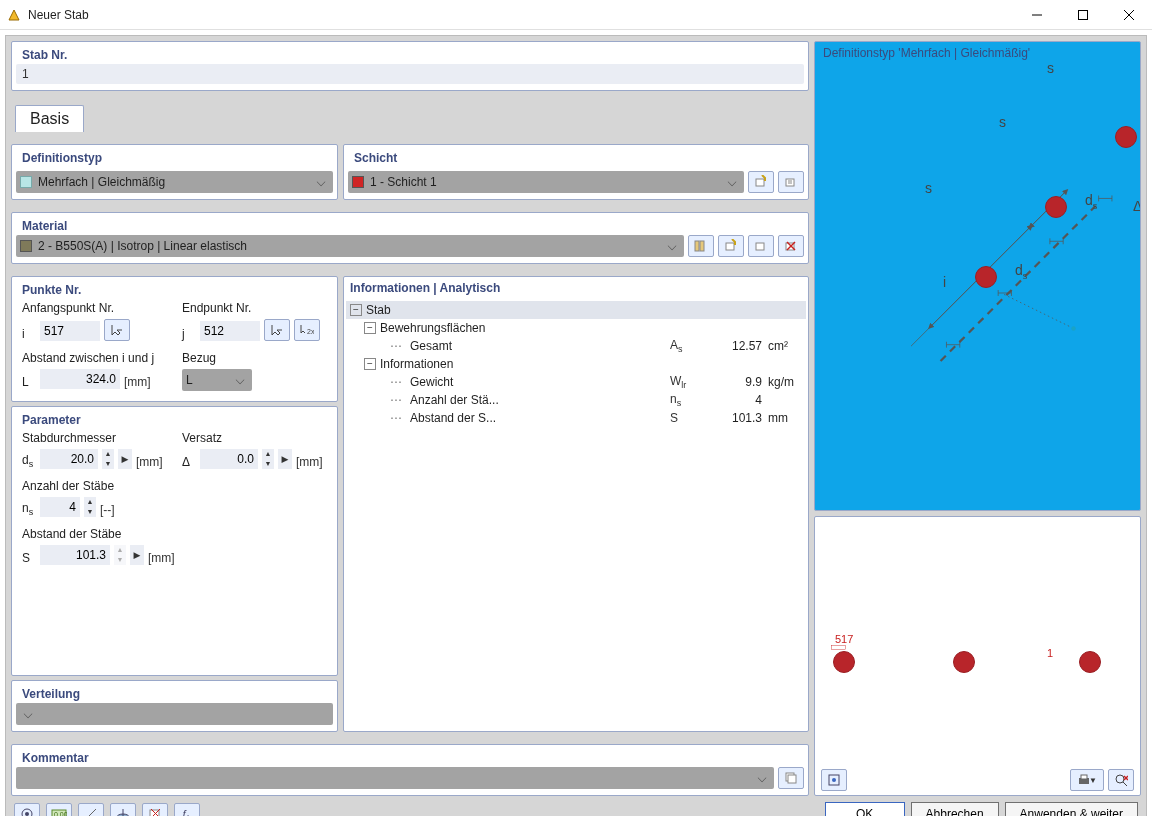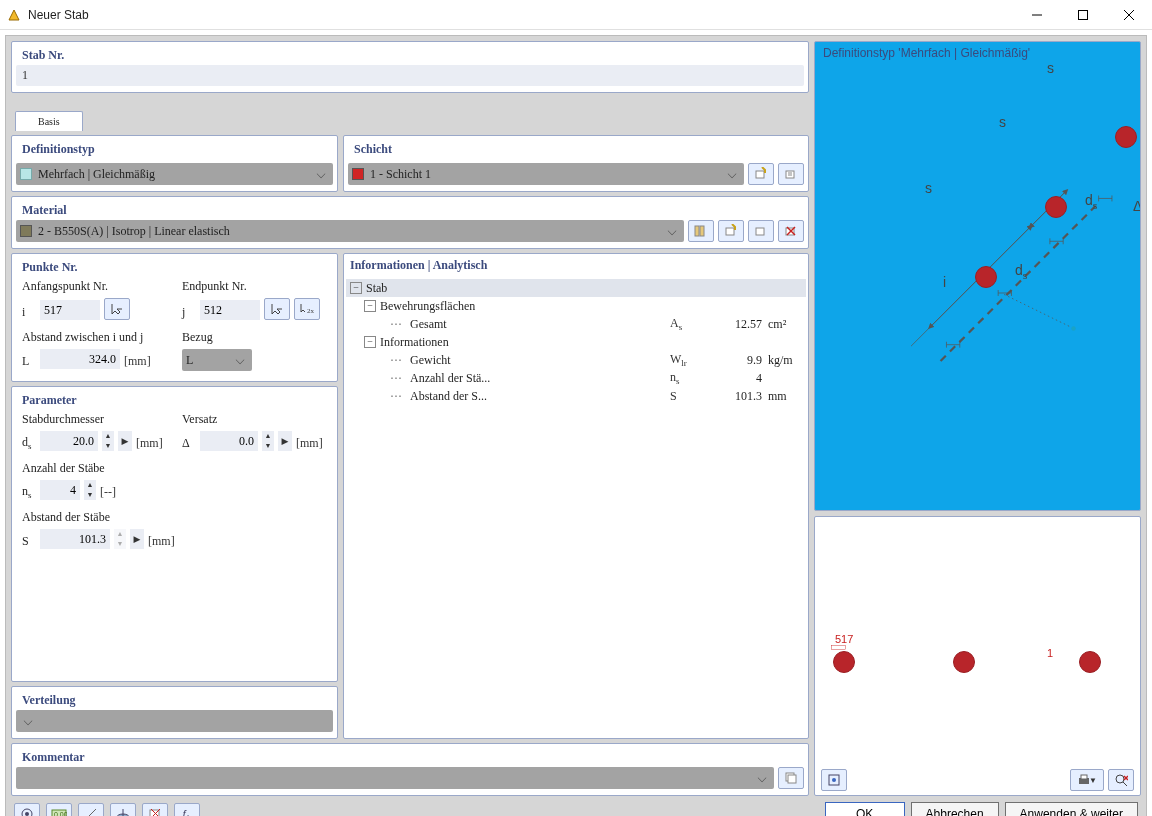--- a/index.html
+++ b/index.html
@@ -18,36 +18,36 @@
   .titlebar .app-icon {
     width:16px; height:16px; margin-right:6px;
     display:flex; align-items:center; justify-content:center;
   }
   .titlebar .title { flex:1; font-size:12px; }
   .win-btns { display:flex; }
   .win-btn { width:46px; height:30px; display:flex; align-items:center; justify-content:center; }
   .win-btn svg { stroke:#000; stroke-width:1; fill:none; }
   .outer { border:1px solid #bbb; margin:5px; height:798px; display:flex; flex-direction:column; background:#d6d6d6;}
   .main-cols { display:flex; flex:1; overflow:hidden; gap:5px; padding:5px 5px 0 5px;}
-  .left-col { width:798px; display:flex; flex-direction:column; gap:4px;font-family:Liberation Serif, serif;}
+  .left-col { width:798px; display:flex; flex-direction:column; gap:12px;}
   .right-col { flex:1; display:flex; flex-direction:column; gap:5px;}
   .panel { background:#fff; border:1px solid #9aa8c9; border-radius:2px; }
   .section-hdr {
     color:#3b4a7d; font-weight:bold; padding:4px 6px 2px 6px;
     font-size:12px;
   }
   .stab-nr-panel { padding:2px 4px 6px 4px; }
   .stab-nr-field {
     background:#eaedf4; padding:3px 6px; border-radius:2px; color:#333;
   }
   .tabstrip { display:flex; background:#d6d6d6; padding:0 4px;}
   .tab {
     background:#fff; border:1px solid #9aa8c9; border-bottom:none;
-    padding:4px 22px; font-size:10px; border-radius:2px 2px 0 0;
-    margin-top:14px;
+    padding:4px 14px; font-size:16px; border-radius:2px 2px 0 0;
+    margin-top:2px;
   }
   .two-col-row { display:flex; gap:5px;}
   .left-sub { width:327px; display:flex; flex-direction:column; gap:4px;}
   .right-sub { flex:1; display:flex; flex-direction:column; gap:4px;}
   .combo {
     display:flex; align-items:center; background:#a3a3a3;
     padding:2px 4px; border-radius:2px; height:22px; gap:6px;
   }
   .combo .swatch { width:12px; height:12px; border:1px solid #555; flex:none;}
   .combo .lbl { flex:1; white-space:nowrap; overflow:hidden; text-overflow:ellipsis;}

